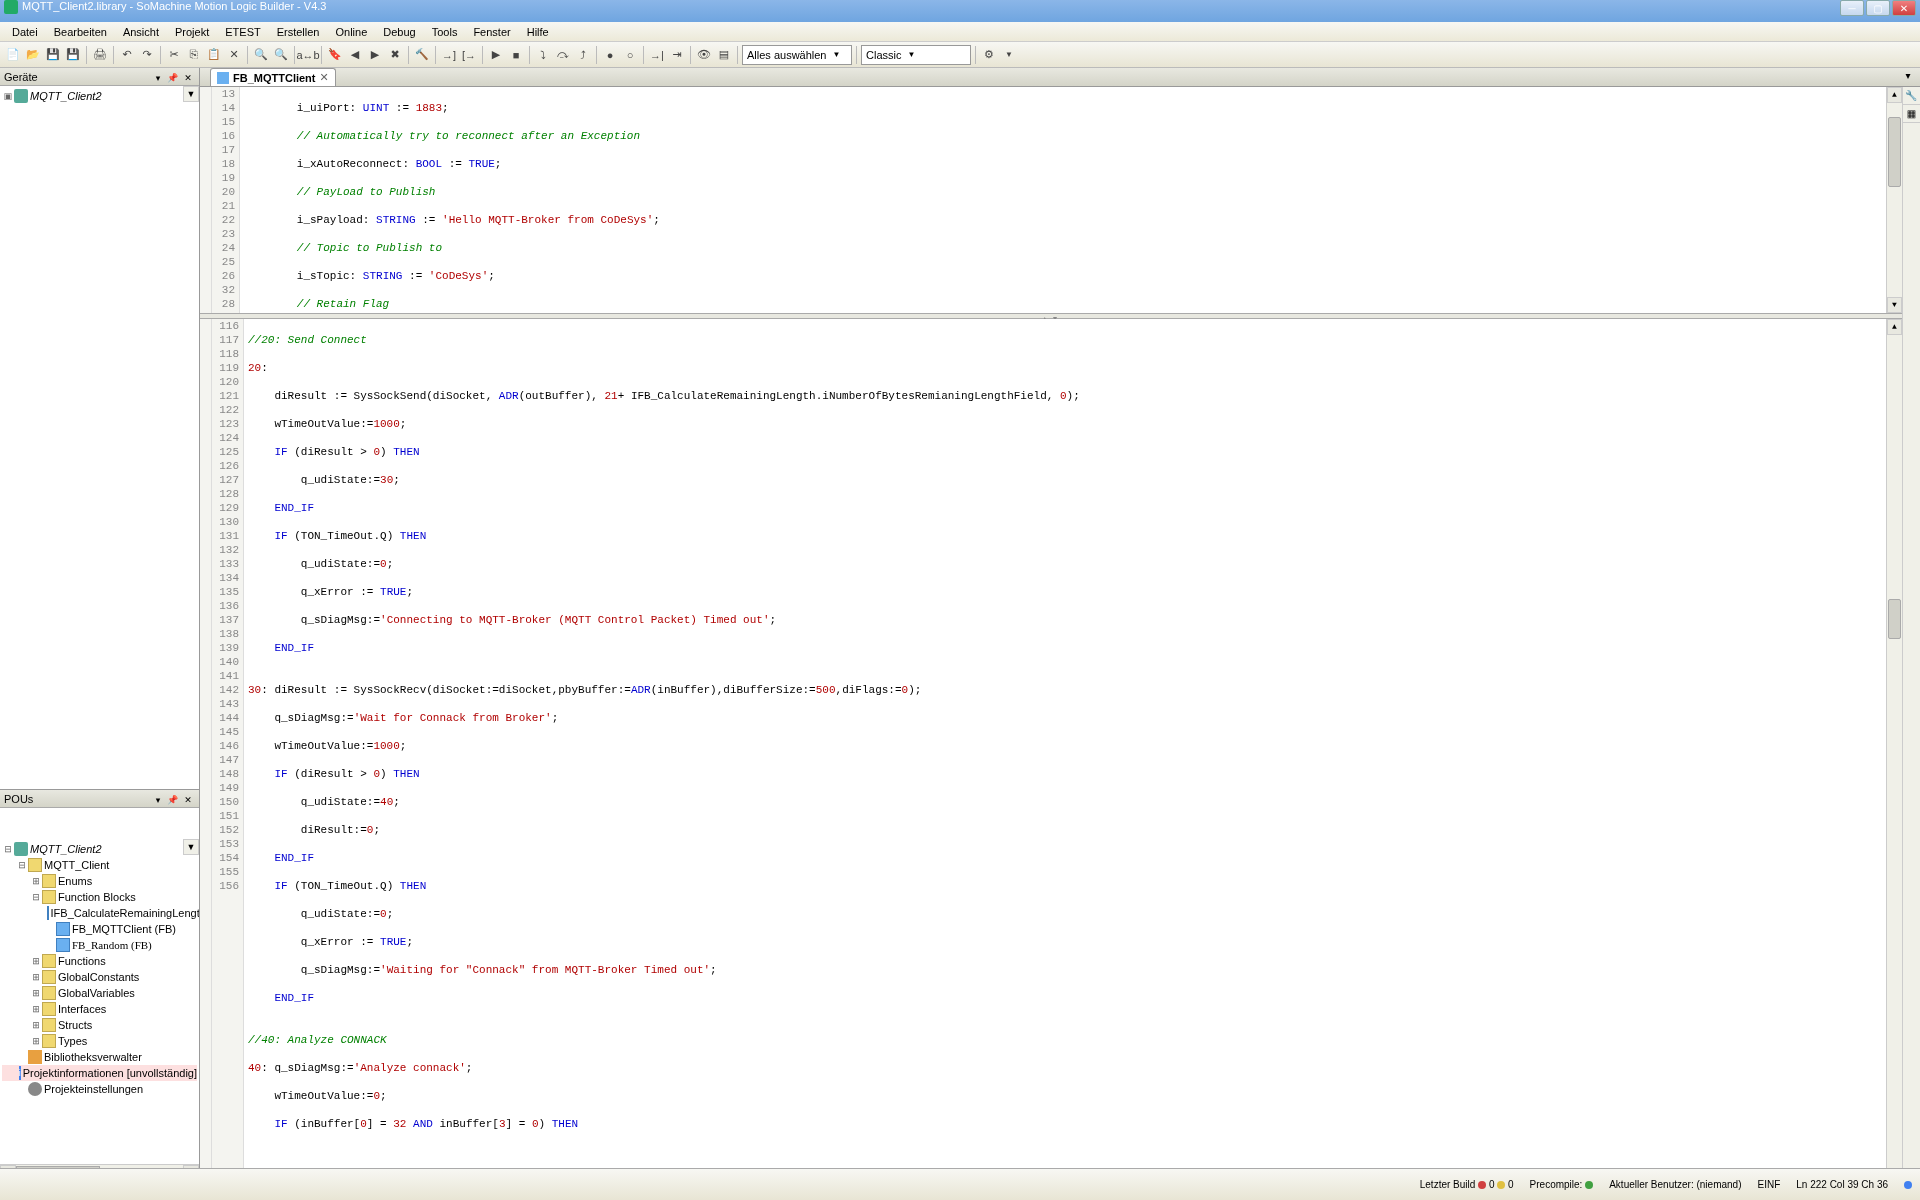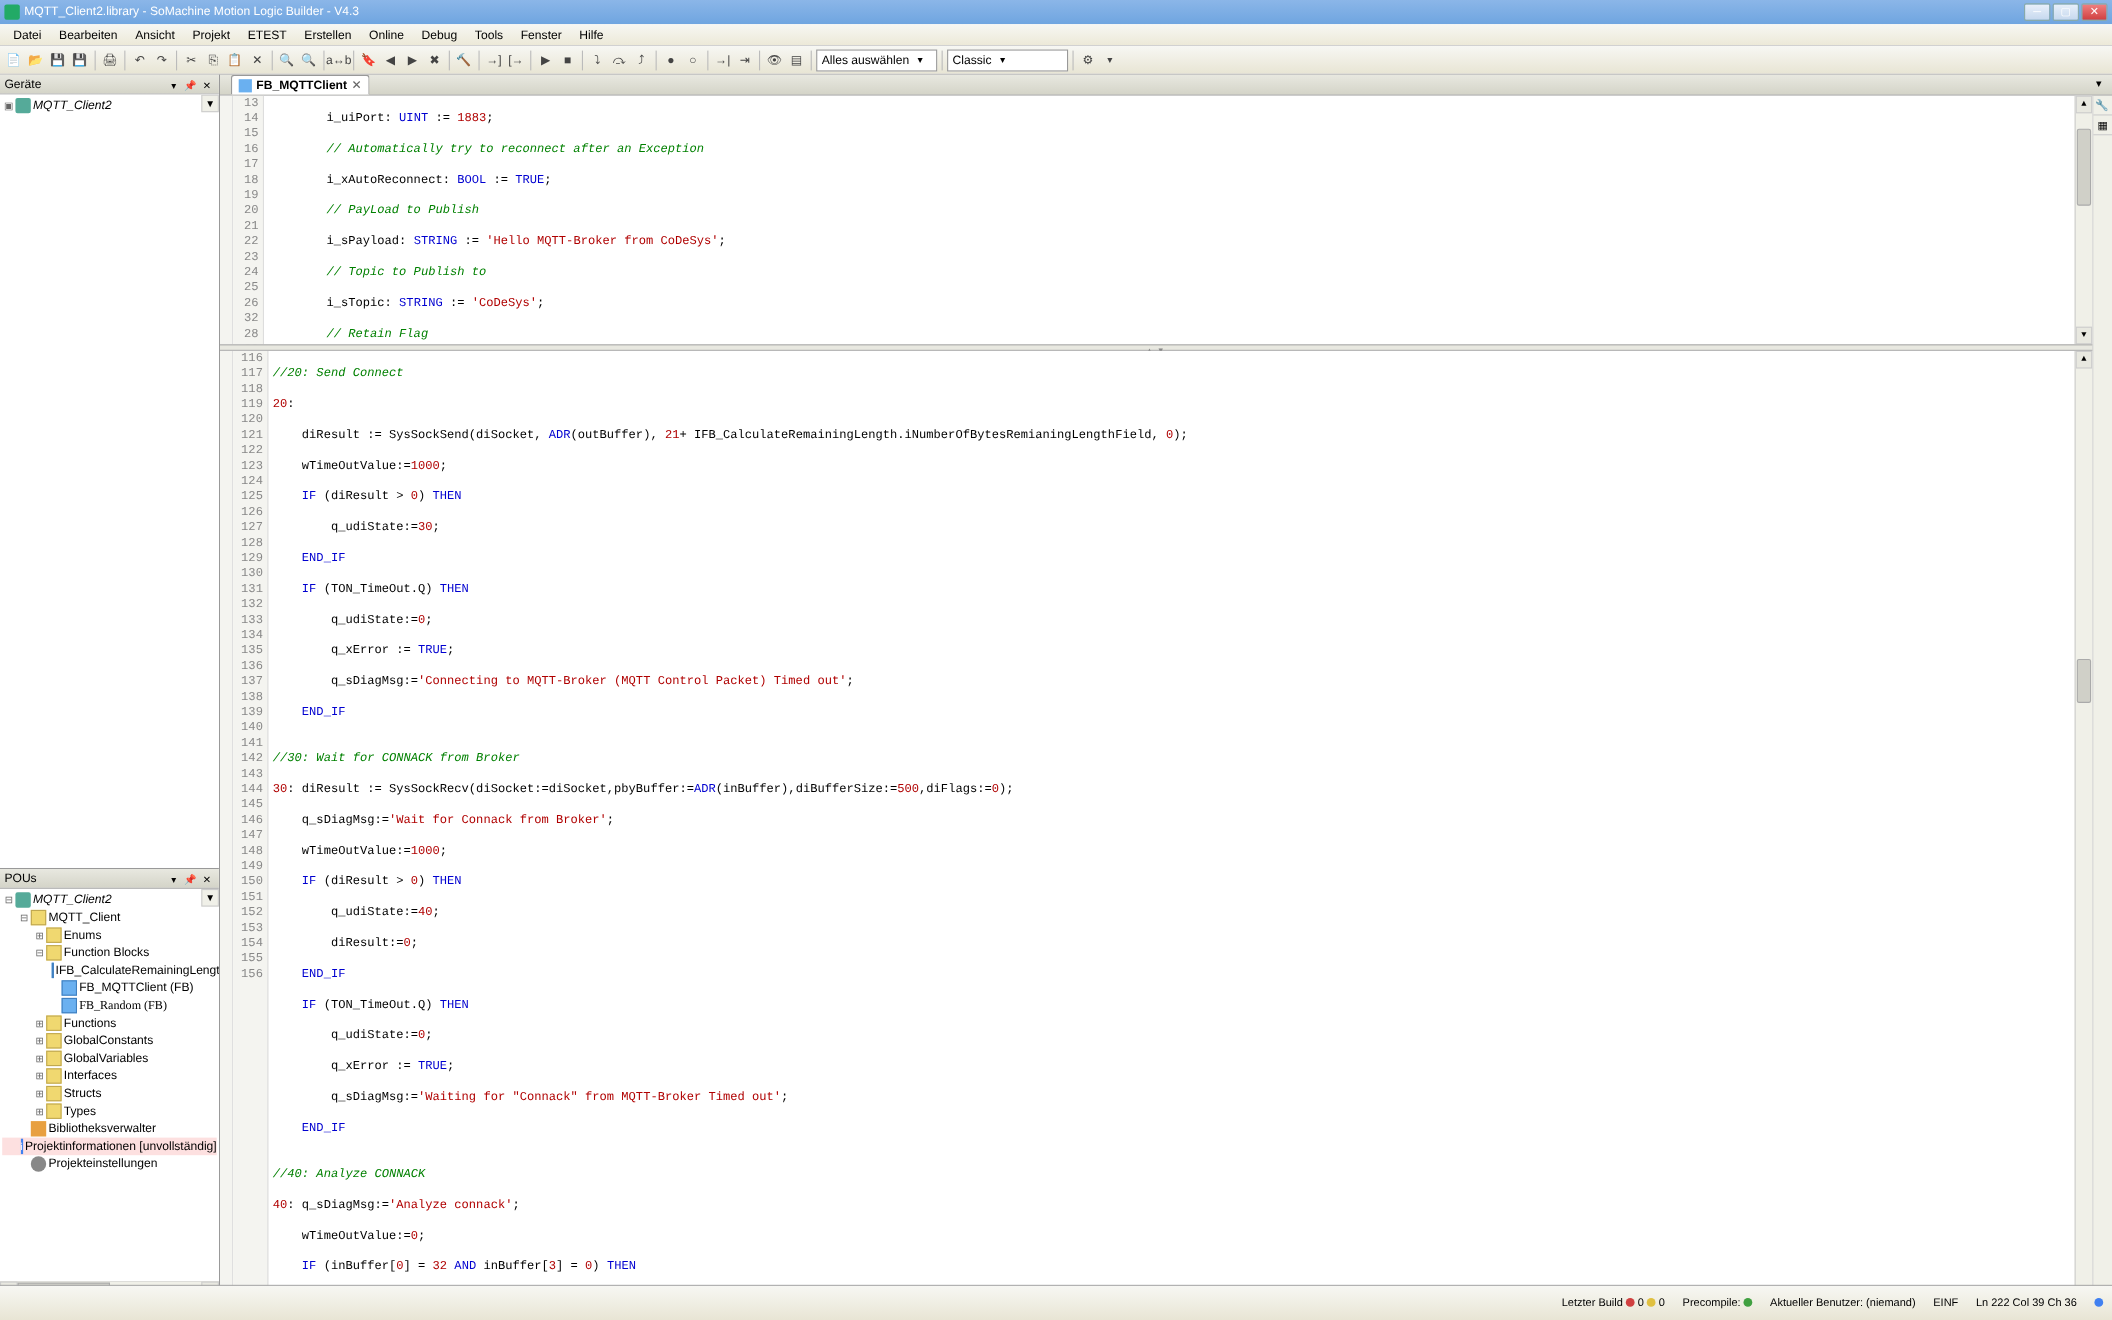--- a/index.html
+++ b/index.html
@@ -1,18 +1,18 @@
 <!DOCTYPE html>
 <html><head>
 <meta charset="utf-8">
 <style>
 * { margin: 0; padding: 0; box-sizing: border-box; }
 body { font-family: Tahoma, sans-serif; font-size: 11px; background: #fff; overflow: hidden; }
 
-.titlebar { height: 22px; background: linear-gradient(#8bb6e8, #6fa5e0); display: flex; align-items: center; padding: 0 4px; color: #fff; }
+.titlebar { height: 22px; background: linear-gradient(#8bb6e8, #6fa5e0); display: flex; padding: 0 4px; color: #fff; }
 .titlebar .icon { width: 14px; height: 14px; background: #2a6; margin-right: 4px; border-radius: 2px; }
 .titlebar .title { flex: 1; font-size: 11px; }
 .titlebar .winbtns { display: flex; gap: 2px; }
 .titlebar .winbtn { width: 24px; height: 16px; background: linear-gradient(#e8f0fa, #c6d8ee); border: 1px solid #8aa; border-radius: 2px; display: flex; align-items: center; justify-content: center; font-size: 10px; }
 .titlebar .winbtn.close { background: linear-gradient(#f08080, #d04040); color: #fff; }
 
 .menubar { height: 20px; background: linear-gradient(#f7f7f3, #ece9d8); display: flex; align-items: center; padding: 0 4px; border-bottom: 1px solid #ccc; }
 .menubar .mitem { padding: 2px 8px; cursor: default; }
 
 .toolbar { height: 26px; background: linear-gradient(#f7f7f3, #e8e5d4); display: flex; align-items: center; padding: 0 4px; border-bottom: 1px solid #bbb; gap: 2px; }
@@ -192,21 +192,21 @@
           <div class="tree-item" style="padding-left:0;">
             <span class="exp">▣</span>
               <span class="ticon proj"></span>
             <span style="font-style:italic;">MQTT_Client2</span>
           </div>
         </div>
         <div class="right-arrow">▼</div>
       </div>
     </div>
 
-    <div class="panel" style="height:390px;">
+    <div class="panel" style="height:390px;gap:31px;">
       <div class="panel-header">
         <span>POUs</span>
         <span class="spacer"></span>
         <span class="pbtn">▾</span>
         <span class="pbtn">📌</span>
         <span class="pbtn">✕</span>
       </div>
       <div class="panel-body">
         <div class="tree">
           <div class="tree-item">
@@ -421,21 +421,20 @@
 <div><span>    wTimeOutValue:=</span><span class="nu">1000</span><span>;</span></div>
 <div><span>    </span><span class="kw">IF</span><span> (diResult &gt; </span><span class="nu">0</span><span>) </span><span class="kw">THEN</span></div>
 <div><span>        q_udiState:=</span><span class="nu">30</span><span>;</span></div>
 <div><span class="kw">    END_IF</span></div>
 <div><span>    </span><span class="kw">IF</span><span> (TON_TimeOut.Q) </span><span class="kw">THEN</span></div>
 <div><span>        q_udiState:=</span><span class="nu">0</span><span>;</span></div>
 <div><span>        q_xError := </span><span class="kw">TRUE</span><span>;</span></div>
 <div><span>        q_sDiagMsg:=</span><span class="st">'Connecting to MQTT-Broker (MQTT Control Packet) Timed out'</span><span>;</span></div>
 <div><span class="kw">    END_IF</span></div>
 <div></div>
-<div class="cm">//30: Wait for CONNACK from Broker</div>
 <div><span class="nu">30</span><span>: diResult := SysSockRecv(diSocket:=diSocket,pbyBuffer:=</span><span class="kw">ADR</span><span>(inBuffer),diBufferSize:=</span><span class="nu">500</span><span>,diFlags:=</span><span class="nu">0</span><span>);</span></div>
 <div><span>    q_sDiagMsg:=</span><span class="st">'Wait for Connack from Broker'</span><span>;</span></div>
 <div><span>    wTimeOutValue:=</span><span class="nu">1000</span><span>;</span></div>
 <div><span>    </span><span class="kw">IF</span><span> (diResult &gt; </span><span class="nu">0</span><span>) </span><span class="kw">THEN</span></div>
 <div><span>        q_udiState:=</span><span class="nu">40</span><span>;</span></div>
 <div><span>        diResult:=</span><span class="nu">0</span><span>;</span></div>
 <div><span class="kw">    END_IF</span></div>
 <div><span>    </span><span class="kw">IF</span><span> (TON_TimeOut.Q) </span><span class="kw">THEN</span></div>
 <div><span>        q_udiState:=</span><span class="nu">0</span><span>;</span></div>
 <div><span>        q_xError := </span><span class="kw">TRUE</span><span>;</span></div>

